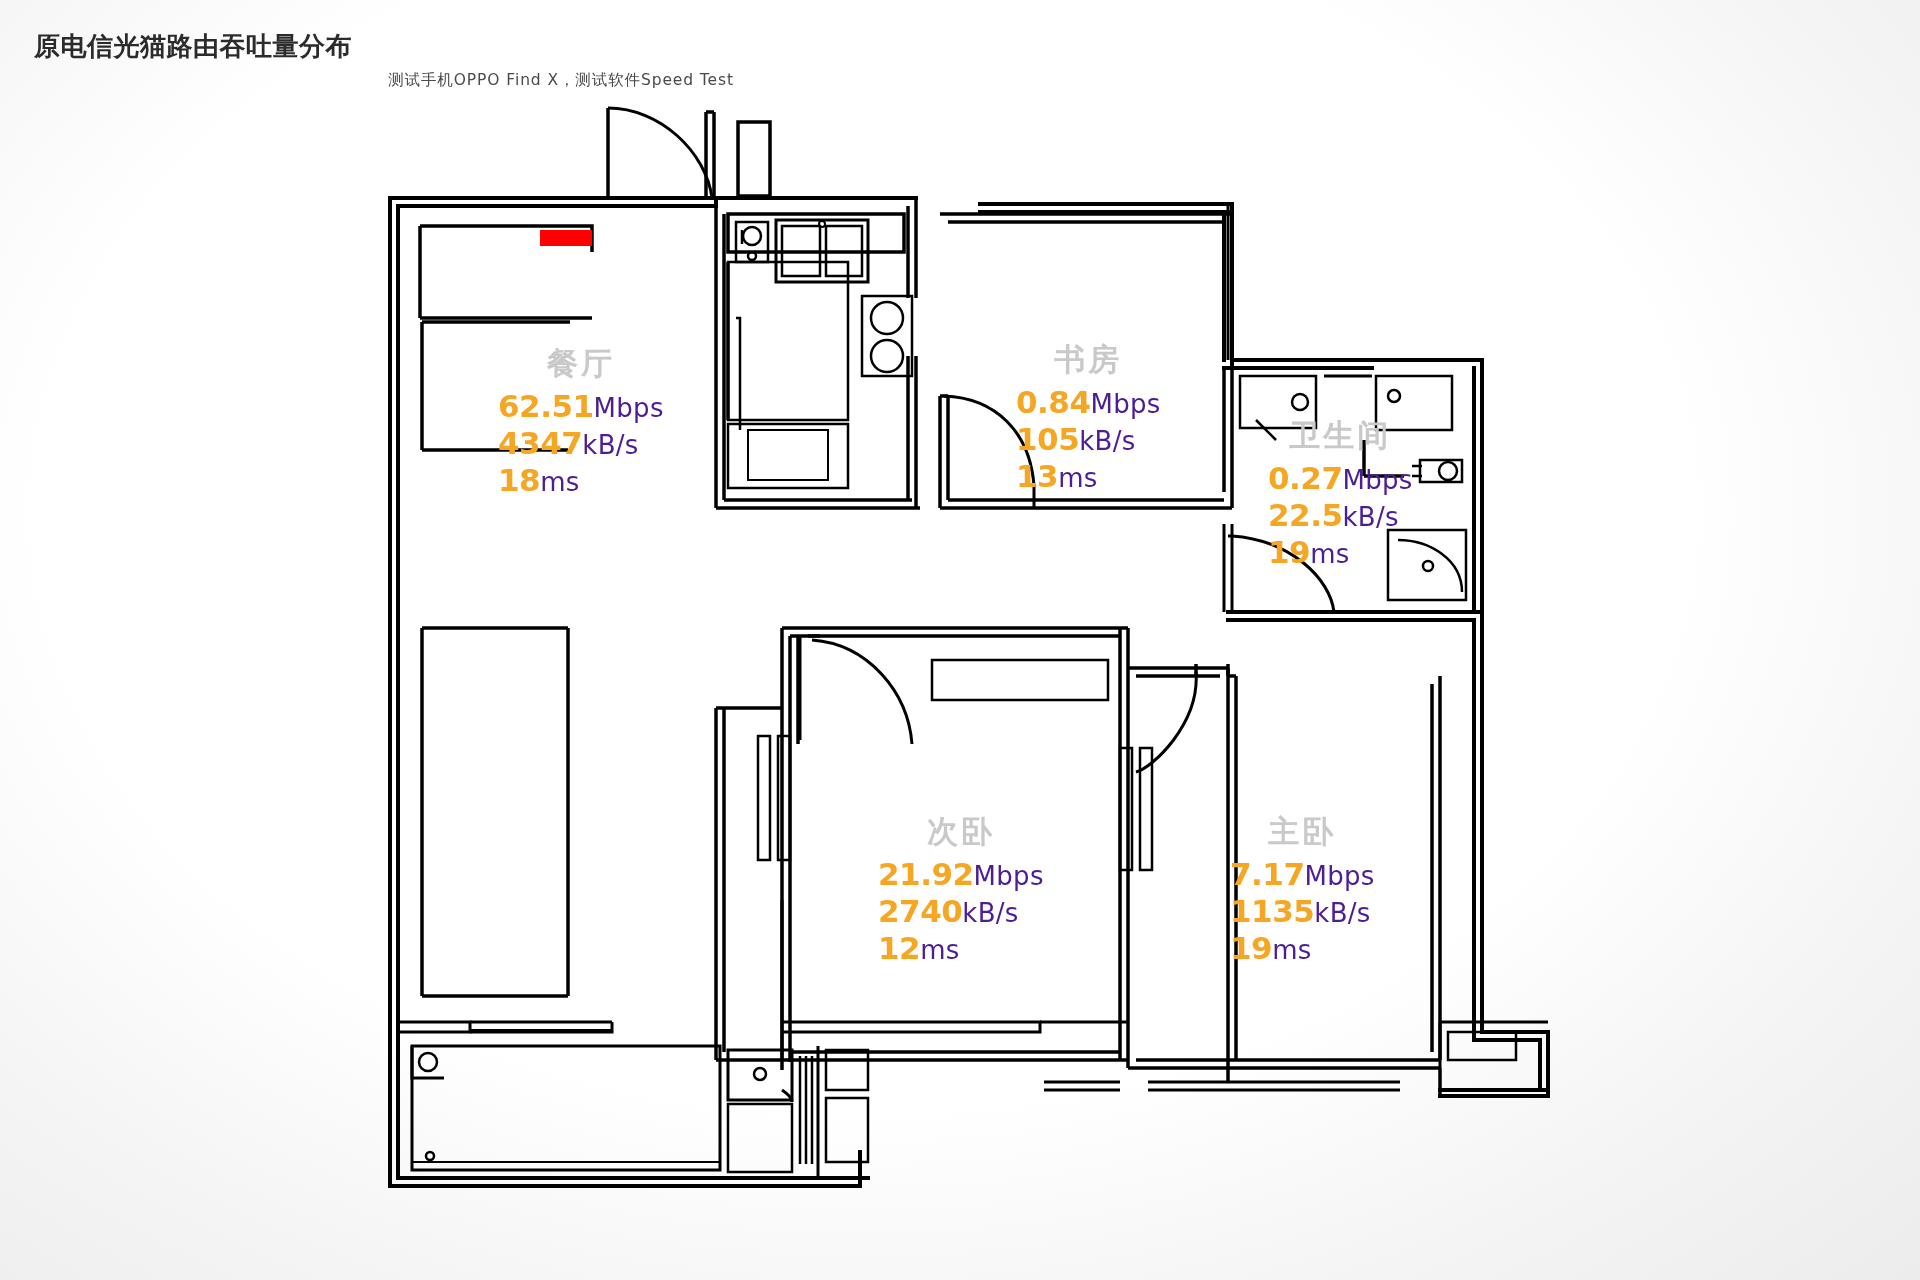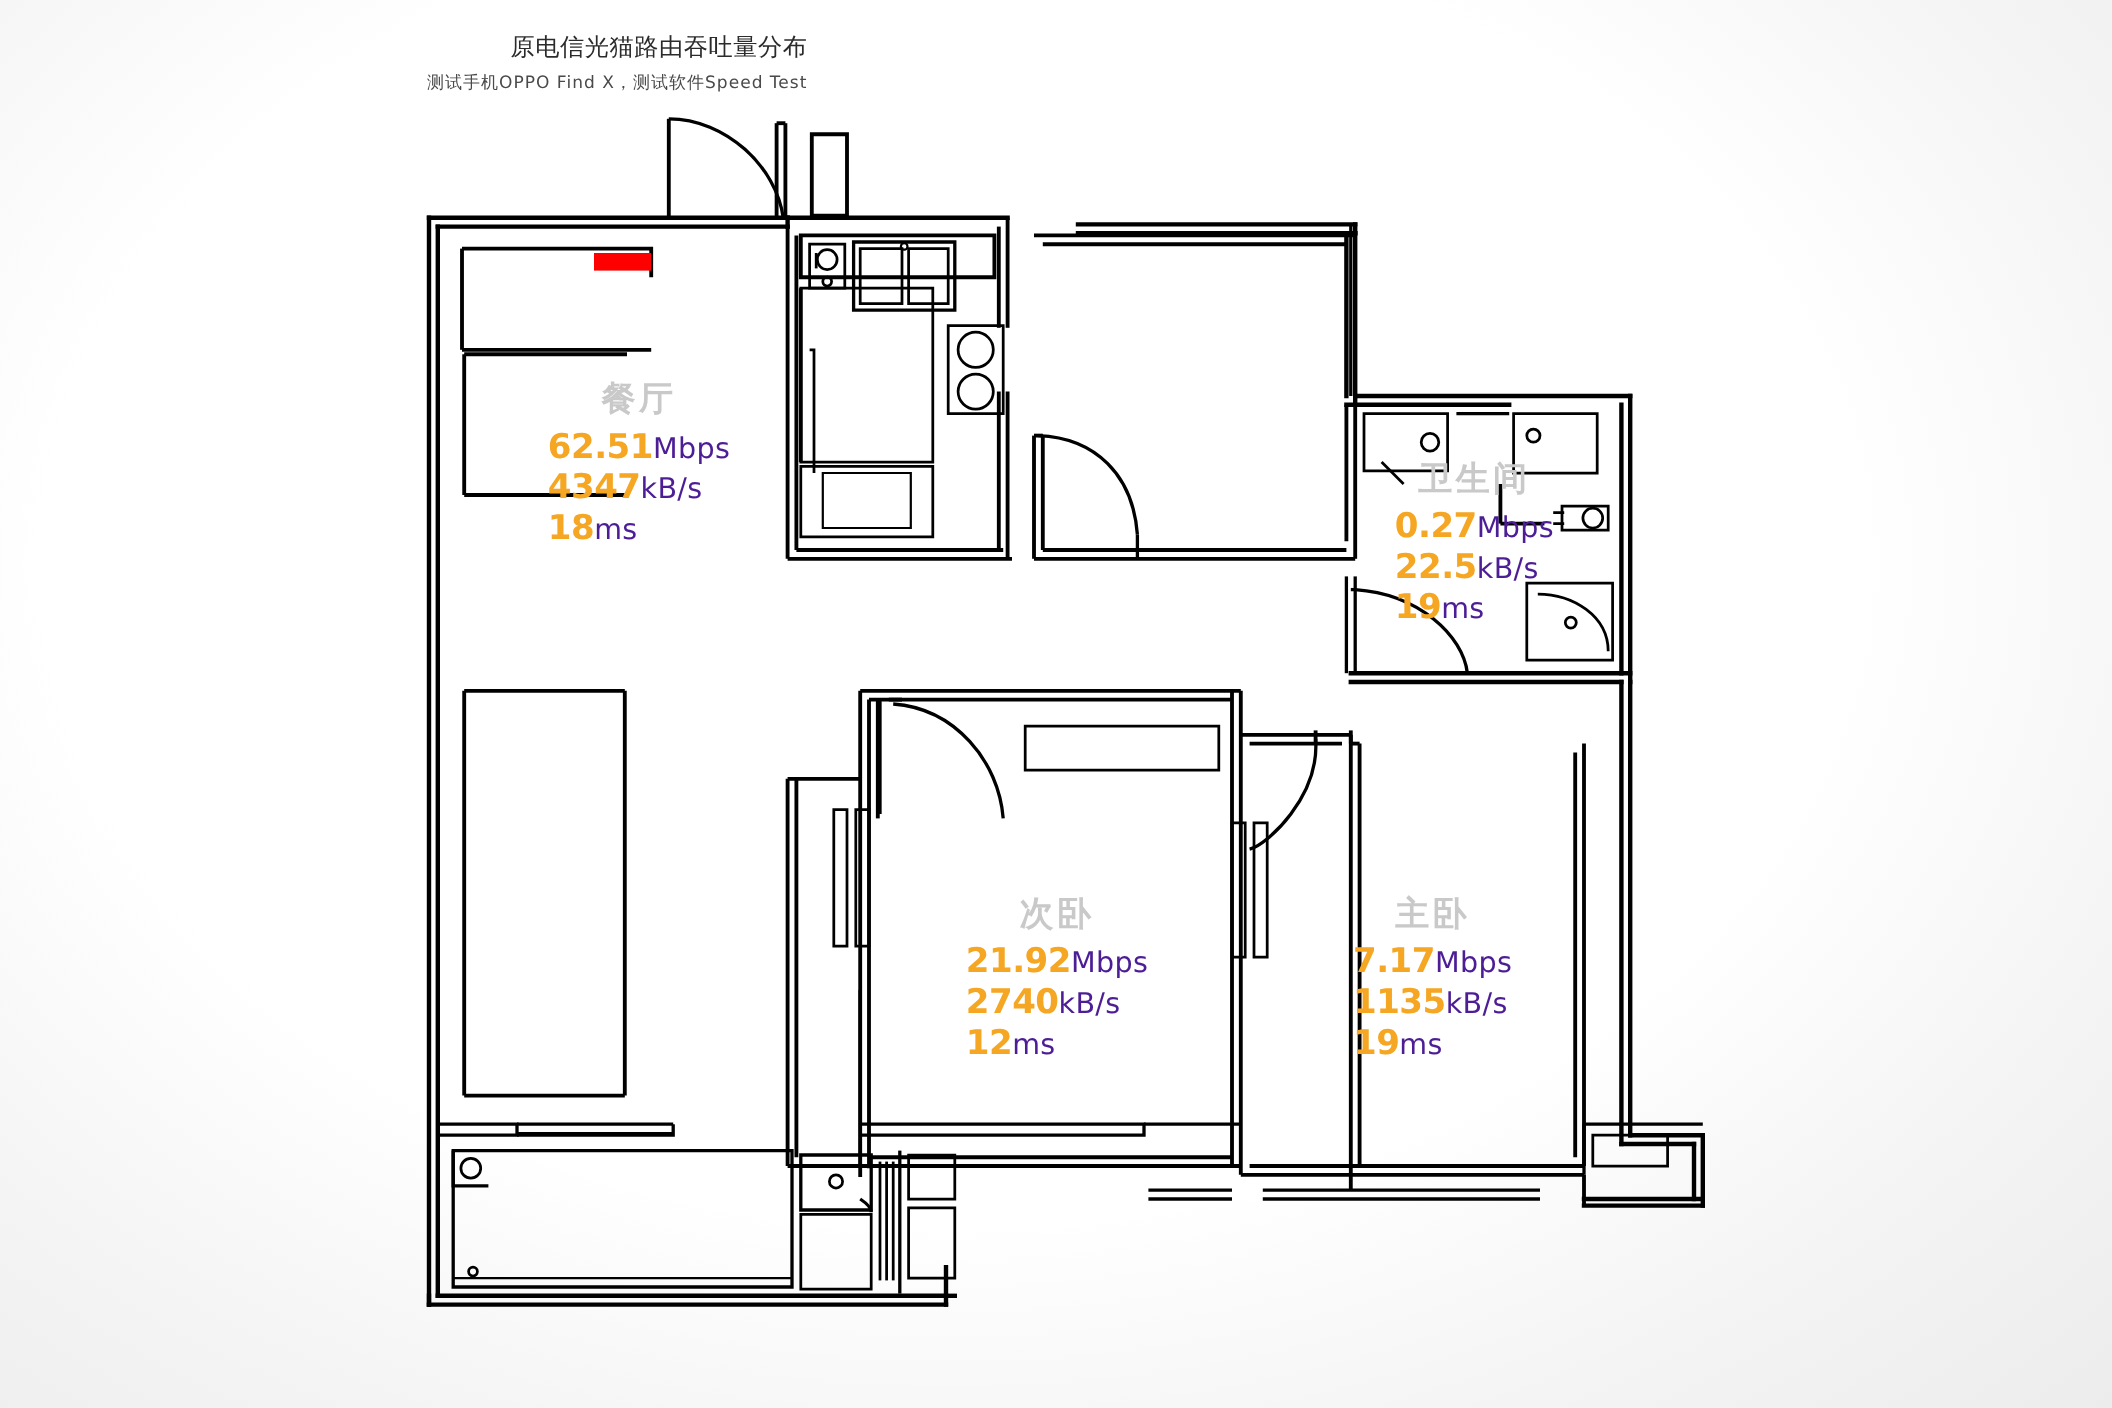--- a/index.html
+++ b/index.html
@@ -24,27 +24,26 @@
   }
 
   
   .header {
     position: absolute;
     left: 34px;
     top: 30px;
     width: 700px;
   }
   .title {
-    font-size: 22px;
-    font-weight: 400;
+    font-size: 26px;
+    font-weight: 700;
     color: #2b2b2b;
     letter-spacing: 0.5px;
     line-height: 1.25;
     white-space: nowrap;
-    text-align: right;
   }
   .subtitle {
     margin-top: 7px;
     font-size: 15.5px;
     font-weight: 400;
     color: #4a4a4a;
     letter-spacing: 0.9px;
     white-space: nowrap;
     text-align: right;
   }
@@ -352,20 +351,32 @@
       <span class="stat-num">62.51</span><span class="stat-unit">Mbps</span>
     </div>
     <div class="stat-line">
       <span class="stat-num">4347</span><span class="stat-unit">kB/s</span>
     </div>
     <div class="stat-line">
       <span class="stat-num">18</span><span class="stat-unit">ms</span>
     </div>
   </div>
 
+  <div class="room" style="left:1016px; top:344px;">
+    <span class="room-name ctr">书房</span>
+    <div class="stat-line">
+      <span class="stat-num">0.84</span><span class="stat-unit">Mbps</span>
+    </div>
+    <div class="stat-line">
+      <span class="stat-num">105</span><span class="stat-unit">kB/s</span>
+    </div>
+    <div class="stat-line">
+      <span class="stat-num">13</span><span class="stat-unit">ms</span>
+    </div>
+  </div>
 
   <div class="room" style="left:1268px; top:420px;">
     <span class="room-name ctr">卫生间</span>
     <div class="stat-line">
       <span class="stat-num">0.27</span><span class="stat-unit">Mbps</span>
     </div>
     <div class="stat-line">
       <span class="stat-num">22.5</span><span class="stat-unit">kB/s</span>
     </div>
     <div class="stat-line">

